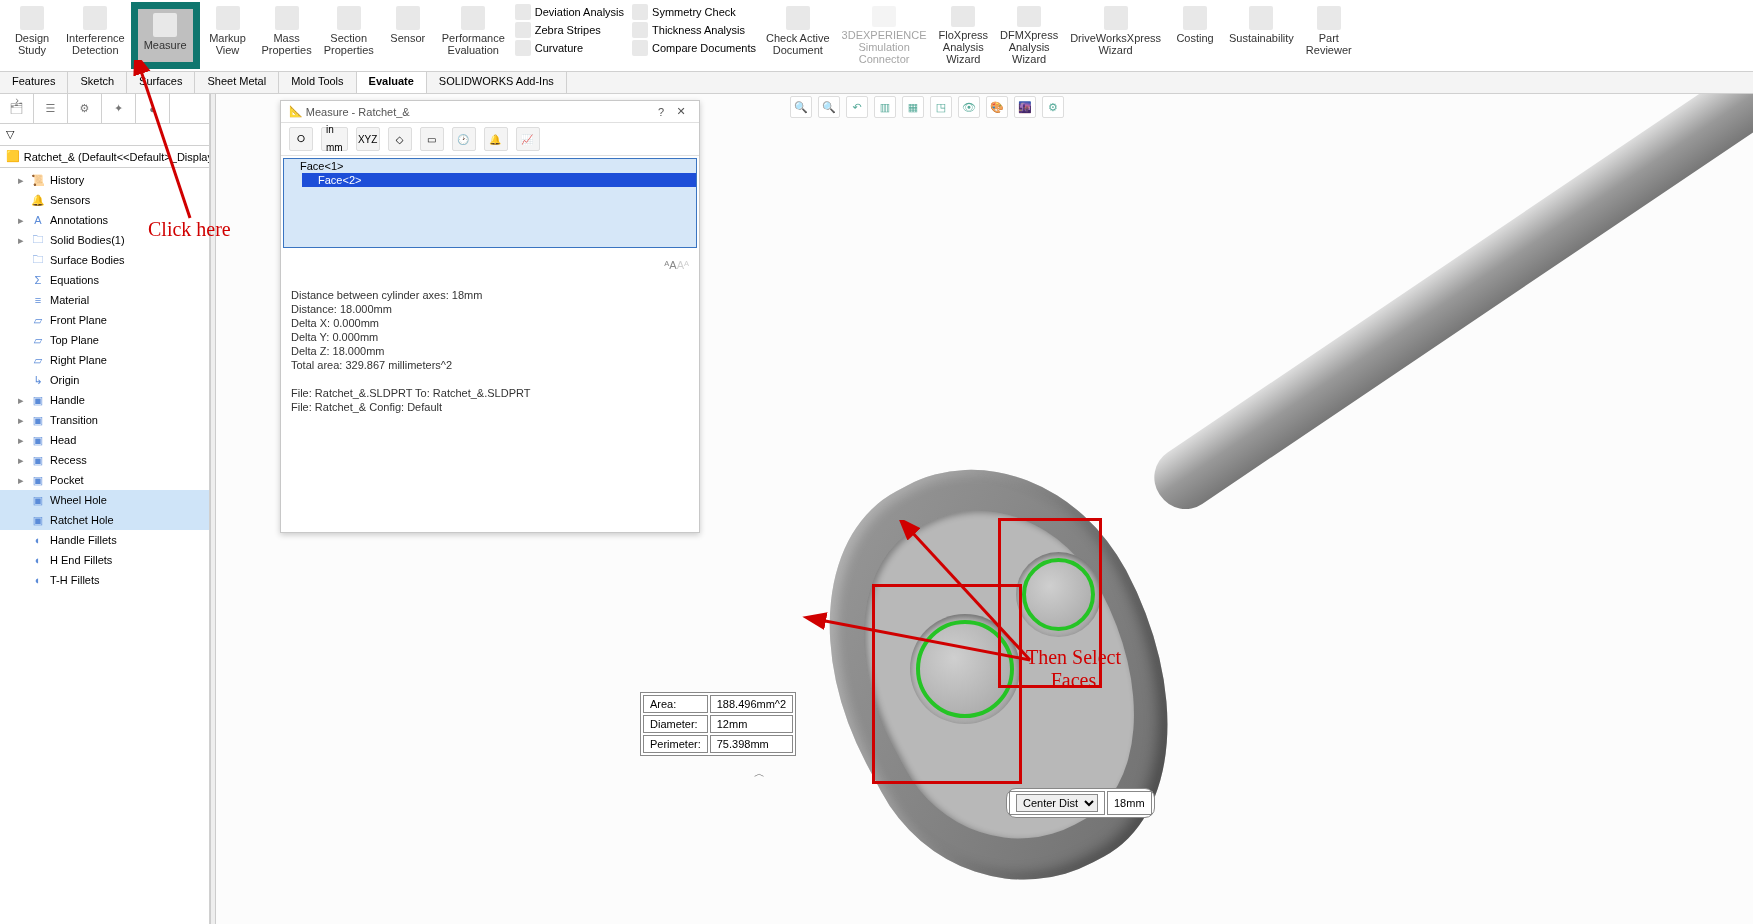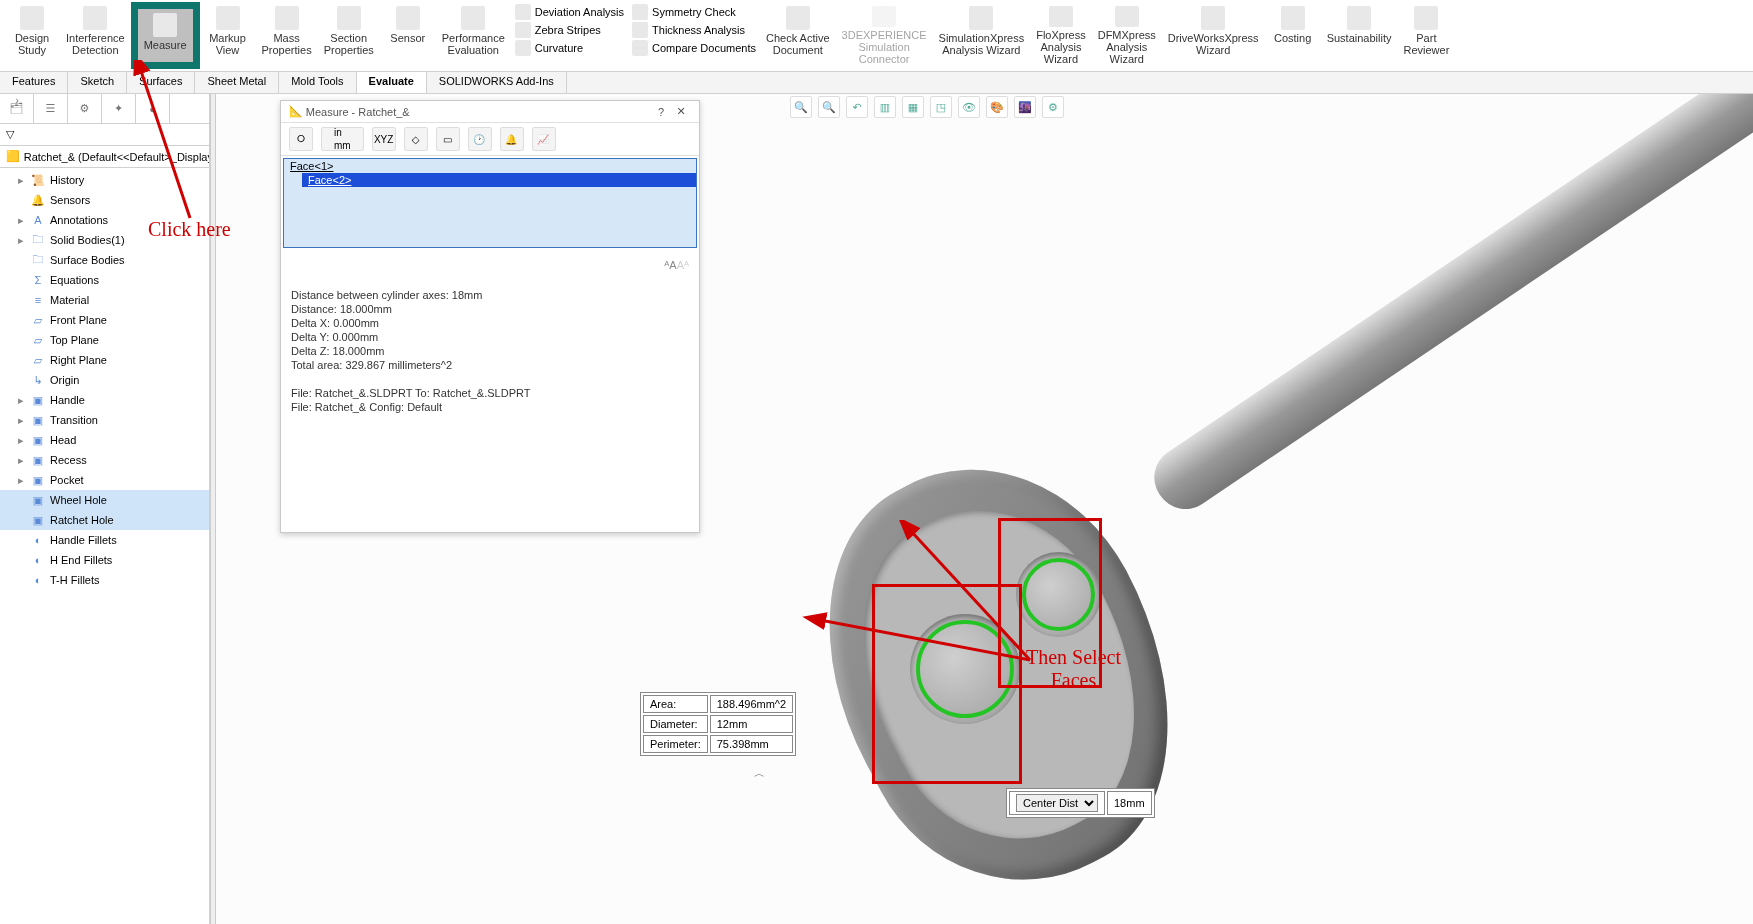--- a/index.html
+++ b/index.html
@@ -40,21 +40,21 @@
 .tree .node.sel { background: #cfe4f8; }
 
 
 .measure-win { position: absolute; top: 100px; left: 280px; width: 420px; background: #fff; border: 1px solid #c8c8c8; box-shadow: 0 2px 6px rgba(0,0,0,.2); }
 .mw-title { display: flex; align-items: center; padding: 4px 8px; color: #555; border-bottom: 1px solid #e0e0e0; }
 .mw-title .sp { flex: 1; }
 .mw-title .wbtn { width: 20px; text-align: center; cursor: pointer; }
 .mw-tools { display: flex; gap: 8px; padding: 4px 8px; border-bottom: 1px solid #e0e0e0; align-items: center; }
 .mw-tools .tb { width: 24px; height: 24px; background: #f4f4f4; border: 1px solid #ddd; border-radius: 2px; cursor: pointer; display:flex; align-items:center; justify-content:center; font-size:10px; }
 .mw-list { border: 1px solid #3a74c1; margin: 2px; background: #d6e7f8; }
-.mw-list .li { padding: 1px 6px; text-decoration: underline; }
+.mw-list .li { padding: 1px 16px; }
 .mw-list .li.sel { background: #1d4ed8; color: #fff; margin-left: 18px; }
 .mw-mid { height: 30px; display:flex; justify-content:flex-end; align-items:center; padding:0 10px; gap:0; color:#888; }
 .mw-info { padding: 8px 10px; color: #333; line-height: 14px; }
 .mw-info div { white-space: nowrap; }
 .mw-blank { height: 110px; }
 
 
 .viewport { position: absolute; top: 94px; left: 210px; right: 0; bottom: 0; background: #fcfcfc; overflow: hidden; }
 .part-head { position: absolute; top: 370px; left: 630px; width: 320px; height: 420px; }
 .part-head .body { position: absolute; inset: 0; background: linear-gradient(145deg,#9a9a9a,#6d6d6d); border-radius: 50% 50% 50% 50% / 56% 44% 60% 40%; transform: rotate(-28deg); box-shadow: inset 4px 6px 12px rgba(255,255,255,.3), inset -6px -8px 14px rgba(0,0,0,.35); }
@@ -65,21 +65,21 @@
 .hole.h2 { top: 458px; left: 806px; width: 85px; height: 85px; }
 .hole .ring { position: absolute; inset: 6px; border: 4px solid #25c425; border-radius: 50%; }
 .sel-box { position: absolute; border: 3px solid #d00000; }
 .sel-box.b1 { top: 490px; left: 662px; width: 150px; height: 200px; }
 .sel-box.b2 { top: 424px; left: 788px; width: 104px; height: 170px; }
 
 
 .callout { position: absolute; background: #fff; border: 1px solid #888; }
 .callout table td { border: 1px solid #888; padding: 2px 6px; font-size: 11px; }
 .callout.c1 { top: 598px; left: 430px; }
-.callout.c2 { top: 694px; left: 796px; }
+.callout.c2 { top: 694px; left: 796px; border-radius: 10px; }
 .callout.c2 select { border: 1px solid #888; font-size: 11px; padding: 1px 2px; }
 
 
 .annot { position: absolute; color: #d00000; font-size: 20px; font-family: "Times New Roman", serif; }
 
 
 .arrow { position: absolute; }
 
 
 .vsplit { position: absolute; left: 210px; top: 94px; width: 6px; bottom: 0; background: #eee; border-left:1px solid #ccc; border-right:1px solid #ccc; cursor: col-resize; }
@@ -159,25 +159,20 @@
     <div class="ribbon-item big">
       <div class="ico"></div>
       <div class="lbl" style="white-space:pre">Check Active
 Document</div>
     </div>
     <div class="ribbon-item big" style="opacity: 0.45;">
       <div class="ico"></div>
       <div class="lbl" style="white-space:pre">3DEXPERIENCE
 Simulation
 Connector</div>
-    </div>
-    <div class="ribbon-item big">
-      <div class="ico"></div>
-      <div class="lbl" style="white-space:pre">SimulationXpress
-Analysis Wizard</div>
     </div>
     <div class="ribbon-item big">
       <div class="ico"></div>
       <div class="lbl" style="white-space:pre">FloXpress
 Analysis
 Wizard</div>
     </div>
     <div class="ribbon-item big">
       <div class="ico"></div>
       <div class="lbl" style="white-space:pre">DFMXpress
@@ -402,21 +397,21 @@
 <div class="measure-win">
   <div class="mw-title">
     <span>📐</span>&nbsp;
     <span>Measure - Ratchet_&amp;</span>
     <span class="sp"></span>
     <span class="wbtn">?</span>
     <span class="wbtn">✕</span>
   </div>
   <div class="mw-tools">
     <div class="tb">⭘</div>
-    <div class="tb" style="width:auto; padding:0 12px; line-height:13px; white-space:pre">in
+    <div class="tb" style="width:auto; padding:0 4px; line-height:18px; white-space:pre">in
 mm</div>
     <div class="tb">XYZ</div>
     <div class="tb">◇</div>
     <div class="tb">▭</div>
     <div class="tb">🕑</div>
     <div class="tb">🔔</div>
     <div class="tb">📈</div>
   </div>
   <div class="mw-list">
     <div class="li">Face&lt;1&gt;</div>

